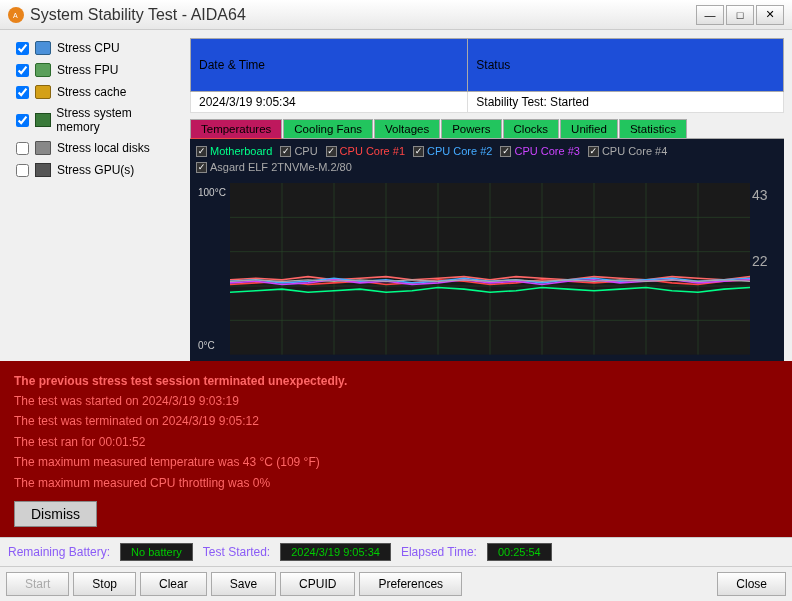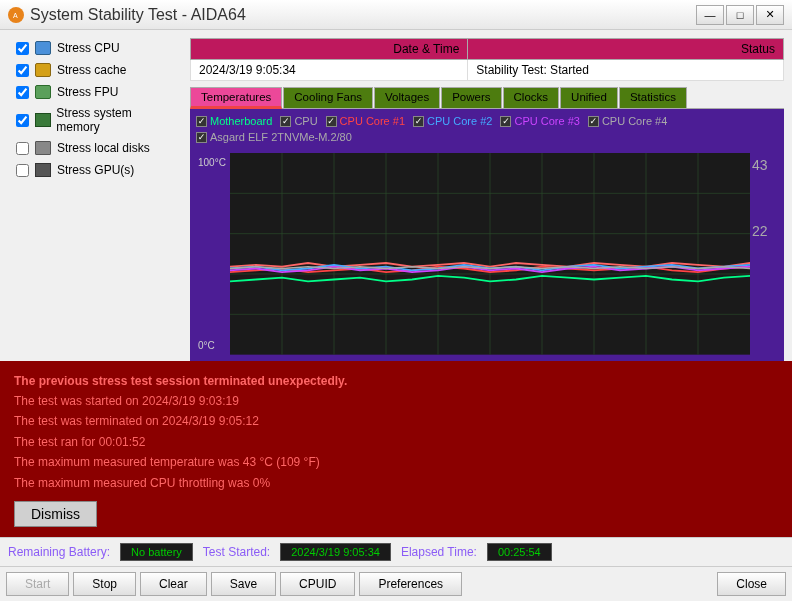--- a/index.html
+++ b/index.html
@@ -148,24 +148,24 @@
 
     .status-table {
       border: 1px solid #aaa;
       border-collapse: collapse;
       width: 100%;
       margin-bottom: 6px;
       background: white;
     }
 
     .status-table th {
-      background: #be185d;
+      background: #1d4ed8;
       border: 1px solid #aaa;
-      padding: 3px 8px;
-      text-align: right;
+      padding: 19px 8px;
+      text-align: left;
       font-weight: normal;
     }
 
     .status-table td {
       border: 1px solid #ddd;
       padding: 3px 8px;
     }
 
     .tabs-area {
       display: flex;
@@ -178,35 +178,35 @@
       gap: 1px;
       border-bottom: 1px solid #aaa;
       background: #f0f0f0;
       flex-shrink: 0;
     }
 
     .tab {
       padding: 3px 10px;
       border: 1px solid #aaa;
       border-bottom: none;
-      background: #4d7c0f;
+      background: #22c55e;
       cursor: pointer;
       font-size: 11.5px;
     }
 
     .tab.active {
-      background: #ec4899;
-      border-bottom: 3px solid #ef4444;
+      background: #be185d;
+      border-bottom: 1px solid #ef4444;
       margin-bottom: -1px;
       position: relative;
       z-index: 1;
     }
 
     .chart-area {
-      background: #4c1d95;
+      background: #0f172a;
       flex: 1;
       padding: 6px;
       display: flex;
       flex-direction: column;
       overflow: hidden;
       position: relative;
     }
 
     .chart-legend {
       display: flex;
@@ -362,31 +362,31 @@
         <input type="checkbox" checked="" style="">
         <div class="checkbox-icon">
           <div class="icon-cpu"></div>
         </div>
         <span>Stress CPU</span>
       </div>
 
       <div class="checkbox-item">
         <input type="checkbox" checked="" style="">
         <div class="checkbox-icon">
-          <div class="icon-cache"></div>
-        </div>
-        <span>Stress cache</span>
+          <div class="icon-fpu"></div>
+        </div>
+        <span>Stress FPU</span>
       </div>
 
       <div class="checkbox-item">
         <input type="checkbox" checked="" style="">
         <div class="checkbox-icon">
-          <div class="icon-fpu"></div>
-        </div>
-        <span>Stress FPU</span>
+          <div class="icon-cache"></div>
+        </div>
+        <span>Stress cache</span>
       </div>
 
       <div class="checkbox-item">
         <input type="checkbox" checked="" style="">
         <div class="checkbox-icon">
           <div class="icon-mem"></div>
         </div>
         <span>Stress system memory</span>
       </div>
 

